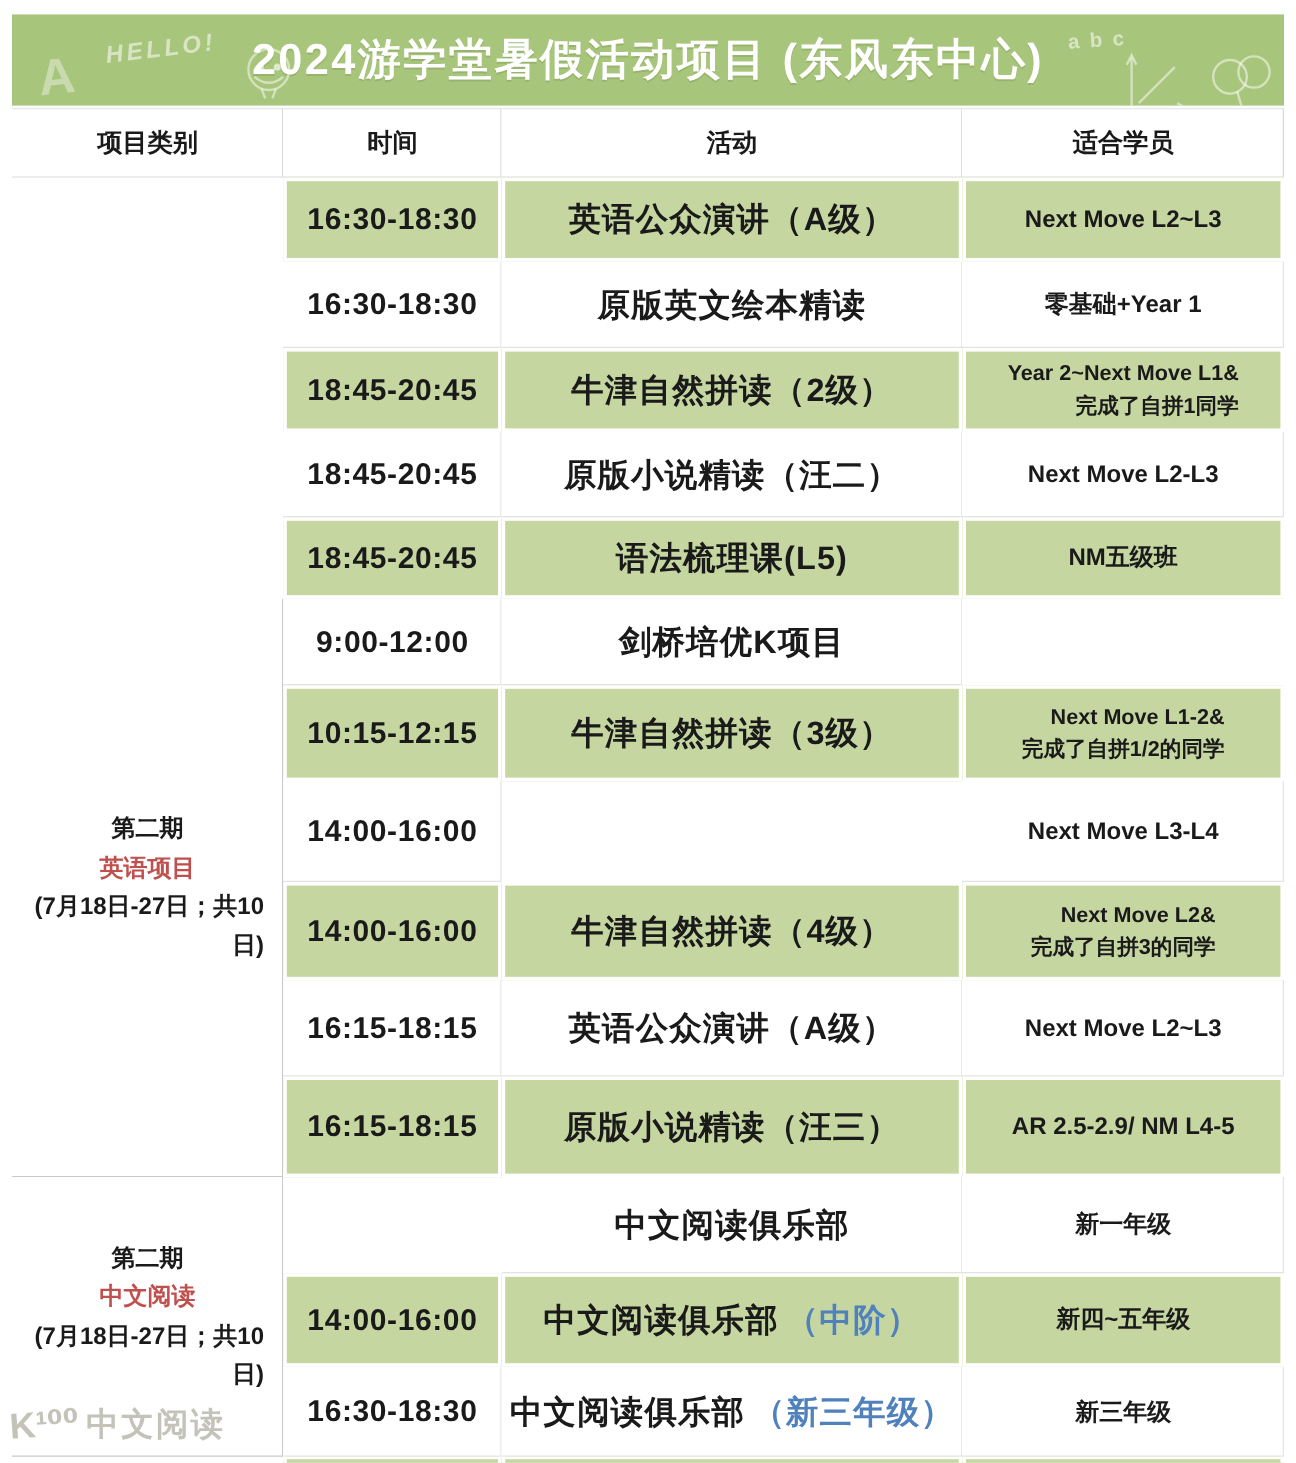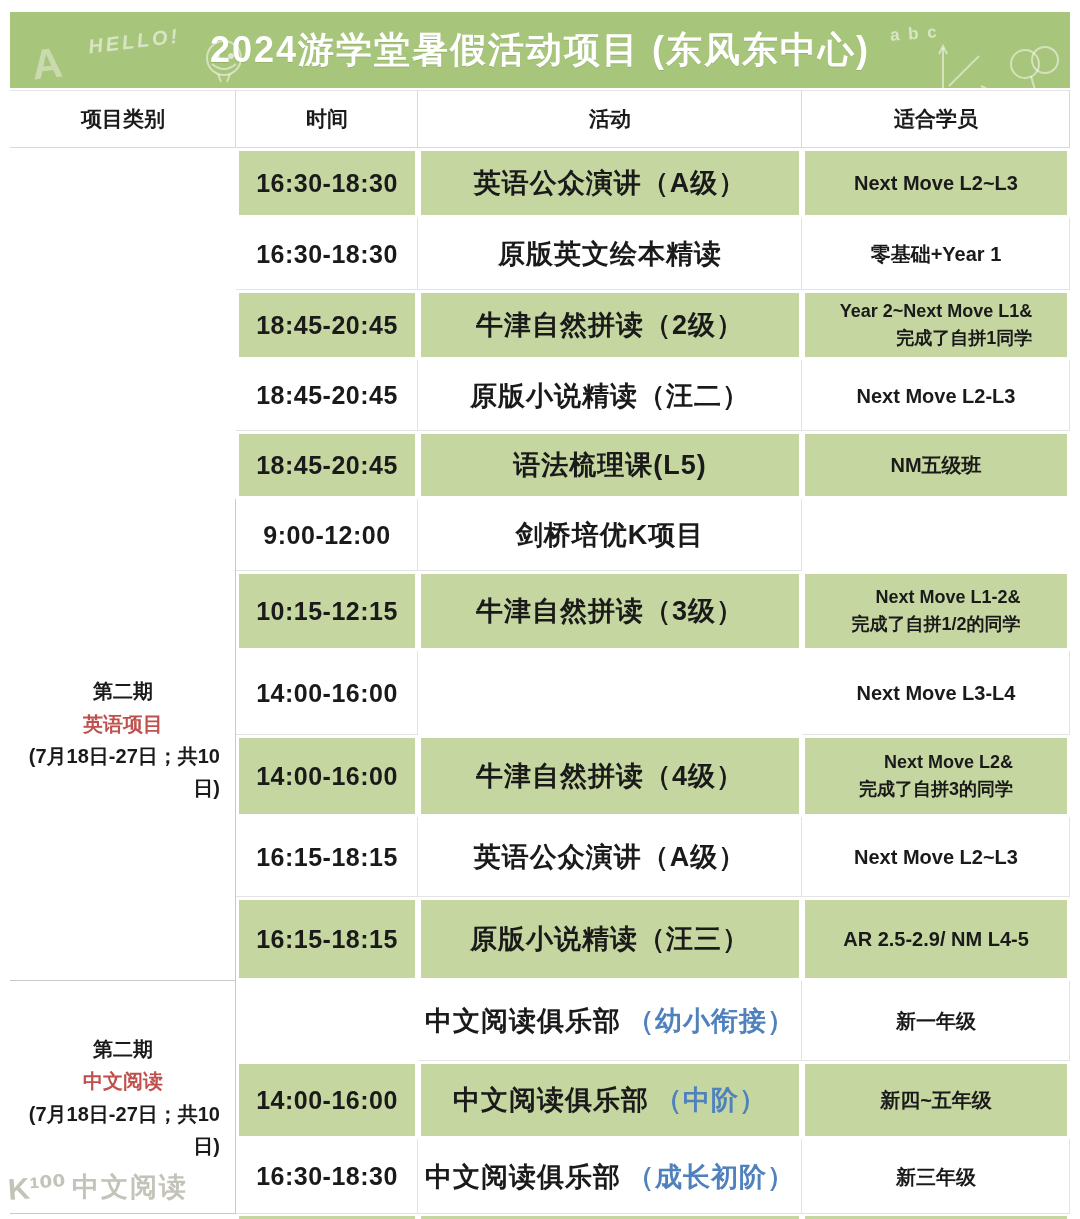--- a/index.html
+++ b/index.html
@@ -180,35 +180,34 @@
     <div class="cell stu wcell" style="grid-row:11;grid-column:4">Next Move L2~L3</div>
 
     <div class="cell time gcell" style="grid-row:12;grid-column:2">16:15-18:15</div>
     <div class="cell act gcell" style="grid-row:12;grid-column:3">
         <span>原版小说精读（汪三）</span>
       </div>
     <div class="cell stu gcell" style="grid-row:12;grid-column:4">AR 2.5-2.9/ NM L4-5</div>
 
     <div class="cell act wcell" style="grid-row:13;grid-column:3">
       <span>中文阅读俱乐部</span>
-      <span class="accent">（幼小衔接）</span>
     </div>
     <div class="cell stu wcell" style="grid-row:13;grid-column:4">新一年级</div>
 
     <div class="cell time gcell" style="grid-row:14;grid-column:2">14:00-16:00</div>
     <div class="cell act gcell" style="grid-row:14;grid-column:3">
       <span>中文阅读俱乐部</span>
       <span class="accent">（中阶）</span>
     </div>
     <div class="cell stu gcell" style="grid-row:14;grid-column:4">新四~五年级</div>
 
     <div class="cell time wcell" style="grid-row:15;grid-column:2">16:30-18:30</div>
     <div class="cell act wcell" style="grid-row:15;grid-column:3">
       <span>中文阅读俱乐部</span>
-      <span class="accent">（成长初阶）</span>
+      <span class="accent">（新三年级）</span>
     </div>
     <div class="cell stu wcell" style="grid-row:15;grid-column:4">新三年级</div>
 
     <div class="cell sliver" style="grid-row:16;grid-column:2"></div>
     <div class="cell sliver" style="grid-row:16;grid-column:3"></div>
     <div class="cell sliver" style="grid-row:16;grid-column:4"></div>
   </div>
 </div>
 
 <div class="watermark">

